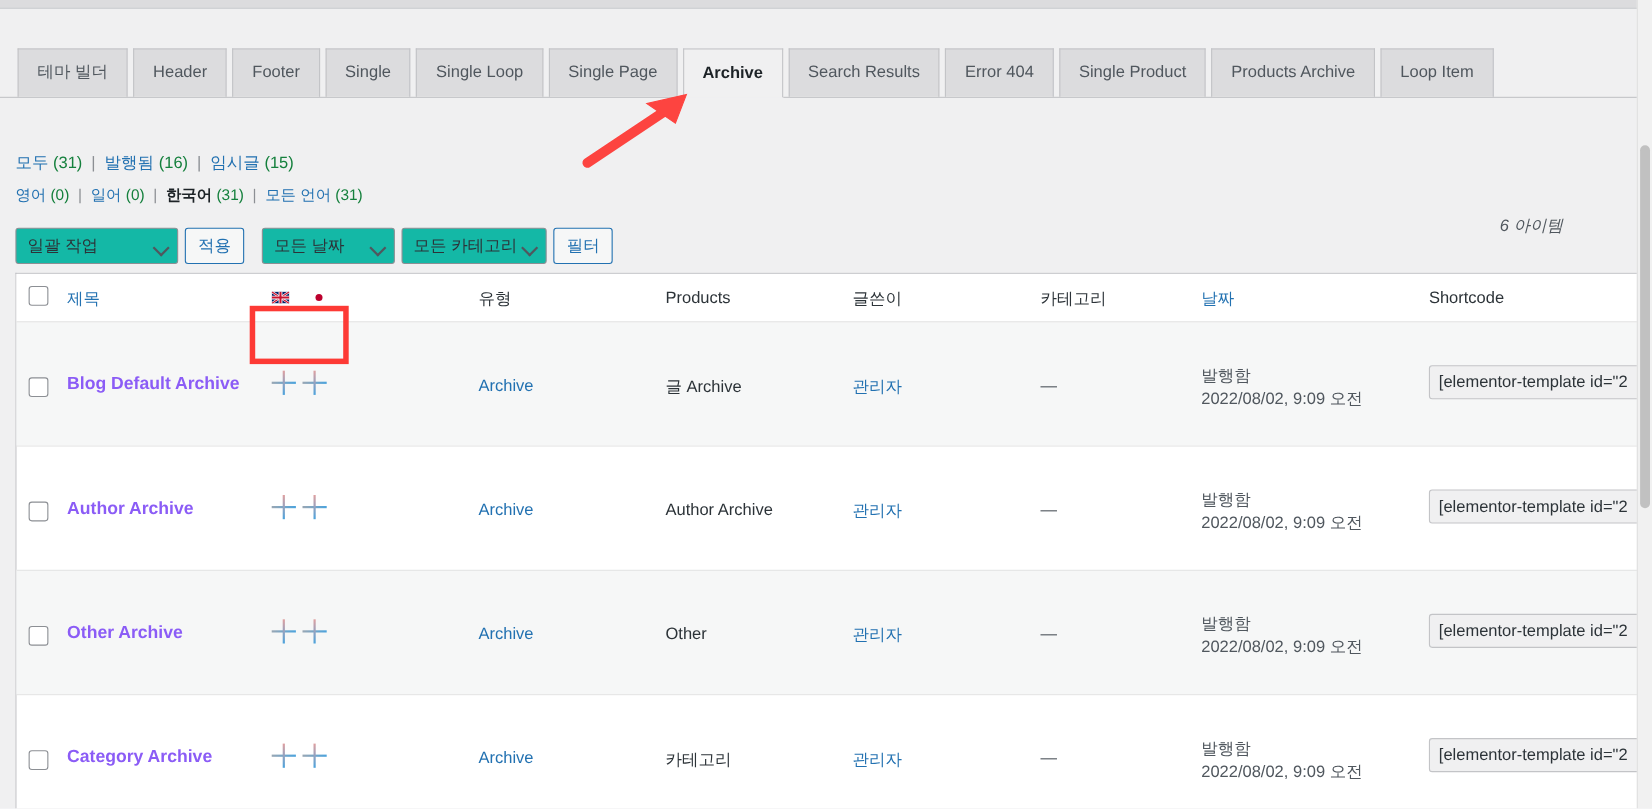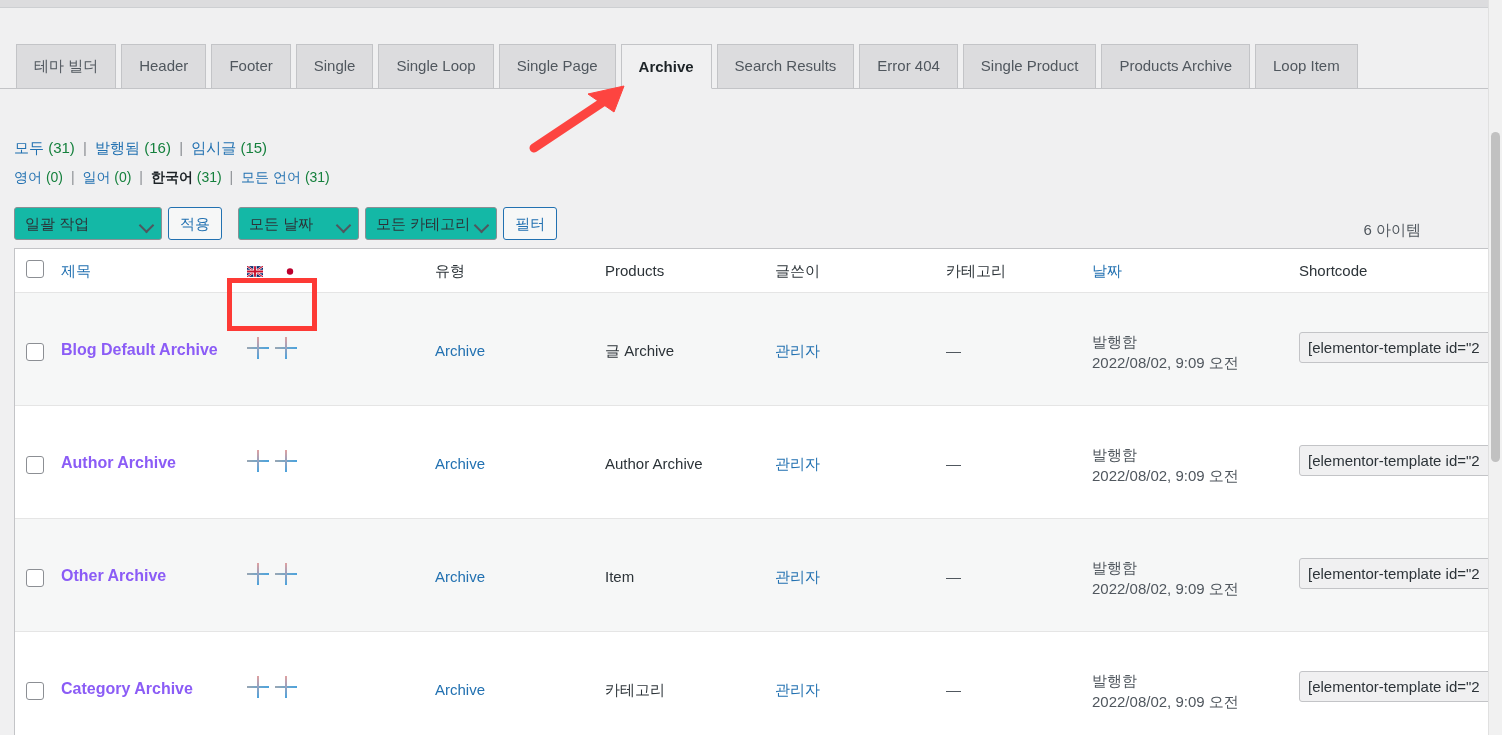--- a/index.html
+++ b/index.html
@@ -177,23 +177,24 @@
     border-radius: 3px;
     margin-right: 16px;
     vertical-align: middle;
     cursor: pointer;
     font-family: inherit;
   }
   #filter-btn { margin-right: 0; }
 
   #item-count {
     position: absolute;
-    right: 68px; top: 213px;
+    right: 68px; top: 188px;
     font-size: 15px;
     color: #50575e;
+    font-style: italic;
   }
 
   
   #tbl {
     position: absolute;
     left: 14px; top: 240px;
     width: 1480px;
     background: #fff;
     border: 1px solid #c3c4c7;
     border-right: none;
@@ -509,21 +510,21 @@
         <a class="row-title">Other Archive</a>
       </span>
       <span class="cell c-flags plus-pair">
         <span class="plus"></span>
         <span class="plus"></span>
       </span>
       <span class="cell c-type">
         <a class="type-link">Archive</a>
       </span>
       <span class="cell c-inst">
-        <span>Item</span>
+        <span>Other</span>
       </span>
       <span class="cell c-auth">
         <a class="author-link">관리자</a>
       </span>
       <span class="cell c-cat">—</span>
       <span class="cell c-date">
         <span class="date-status">발행함</span>
         <span class="date-val">2022/08/02, 9:09 오전</span>
       </span>
       <span class="cell c-short">

